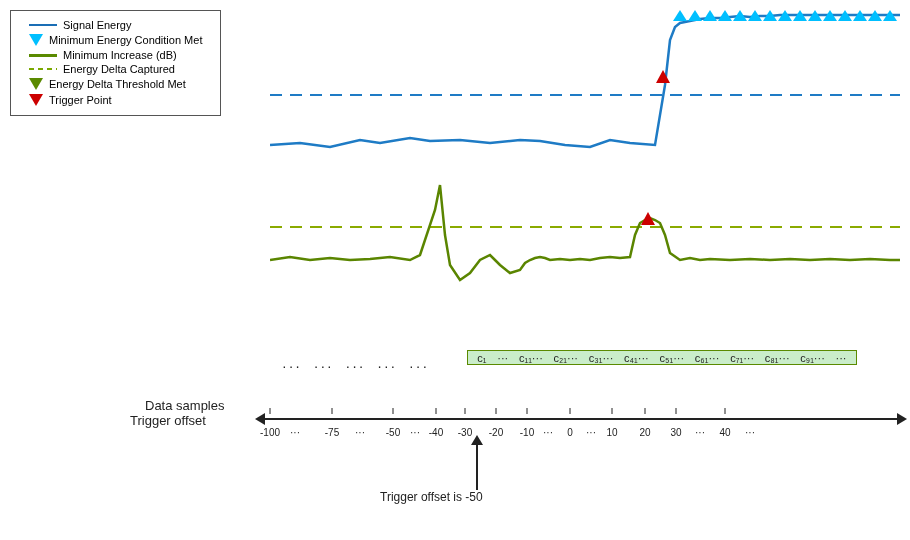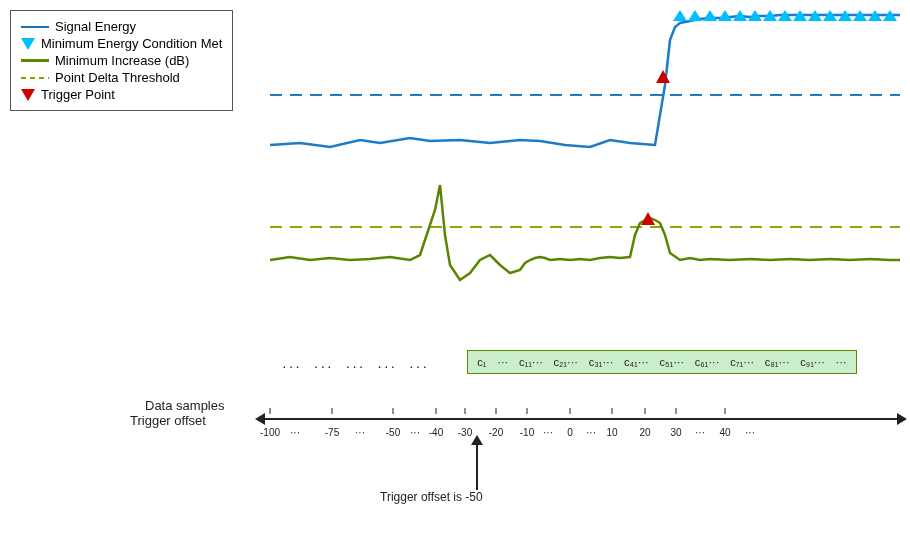--- a/index.html
+++ b/index.html
@@ -23,22 +23,22 @@
       top: 10px;
       left: 10px;
       border: 1px solid #555;
       padding: 6px 10px;
       background: #fff;
       z-index: 10;
     }
     .legend-item {
       display: flex;
       align-items: center;
-      margin: 2px 0;
-      font-size: 13px;
+      margin: 2px 8px;
+      font-size: 11px;
     }
     .legend-line {
       width: 28px;
       height: 2px;
       margin-right: 6px;
       flex-shrink: 0;
     }
     .legend-line.solid-blue { background: #1a6eb5; height: 2px; }
     .legend-line.dashed-blue {
       background: repeating-linear-gradient(to right, #1a6eb5 0, #1a6eb5 5px, transparent 5px, transparent 9px);
@@ -90,21 +90,21 @@
       color: #222;
       margin-top: 40px;
     }
 
     
     .captured-box {
       position: absolute;
       left: 467px;
       top: 350px;
       width: 390px;
-      height: 24px;
+      height: 15px;
       background: rgba(180,230,180,0.7);
       border: 1.5px solid #5a8a00;
       display: flex;
       align-items: center;
       justify-content: space-around;
       font-size: 11px;
       color: #222;
       padding: 0 4px;
     }
     .trigger-offset-label {
@@ -199,23 +199,29 @@
       <span>Minimum Energy Condition Met</span>
     </div>
 
     <div class="legend-item">
       <div class="legend-line solid-green"></div>
       <span>Minimum Increase (dB)</span>
     </div>
 
     <div class="legend-item">
       <div class="legend-line dashed-green"></div>
-      <span>Point Delta Threshold</span>
-    </div>
-
+      <span>Energy Delta Captured</span>
+    </div>
+
+    <div class="legend-item">
+      <div class="legend-marker">
+        <div class="triangle-down-green"></div>
+      </div>
+      <span>Energy Delta Threshold Met</span>
+    </div>
 
     <div class="legend-item">
       <div class="legend-marker">
         <div class="triangle-down-red"></div>
       </div>
       <span>Trigger Point</span>
     </div>
 
   </div>
 

